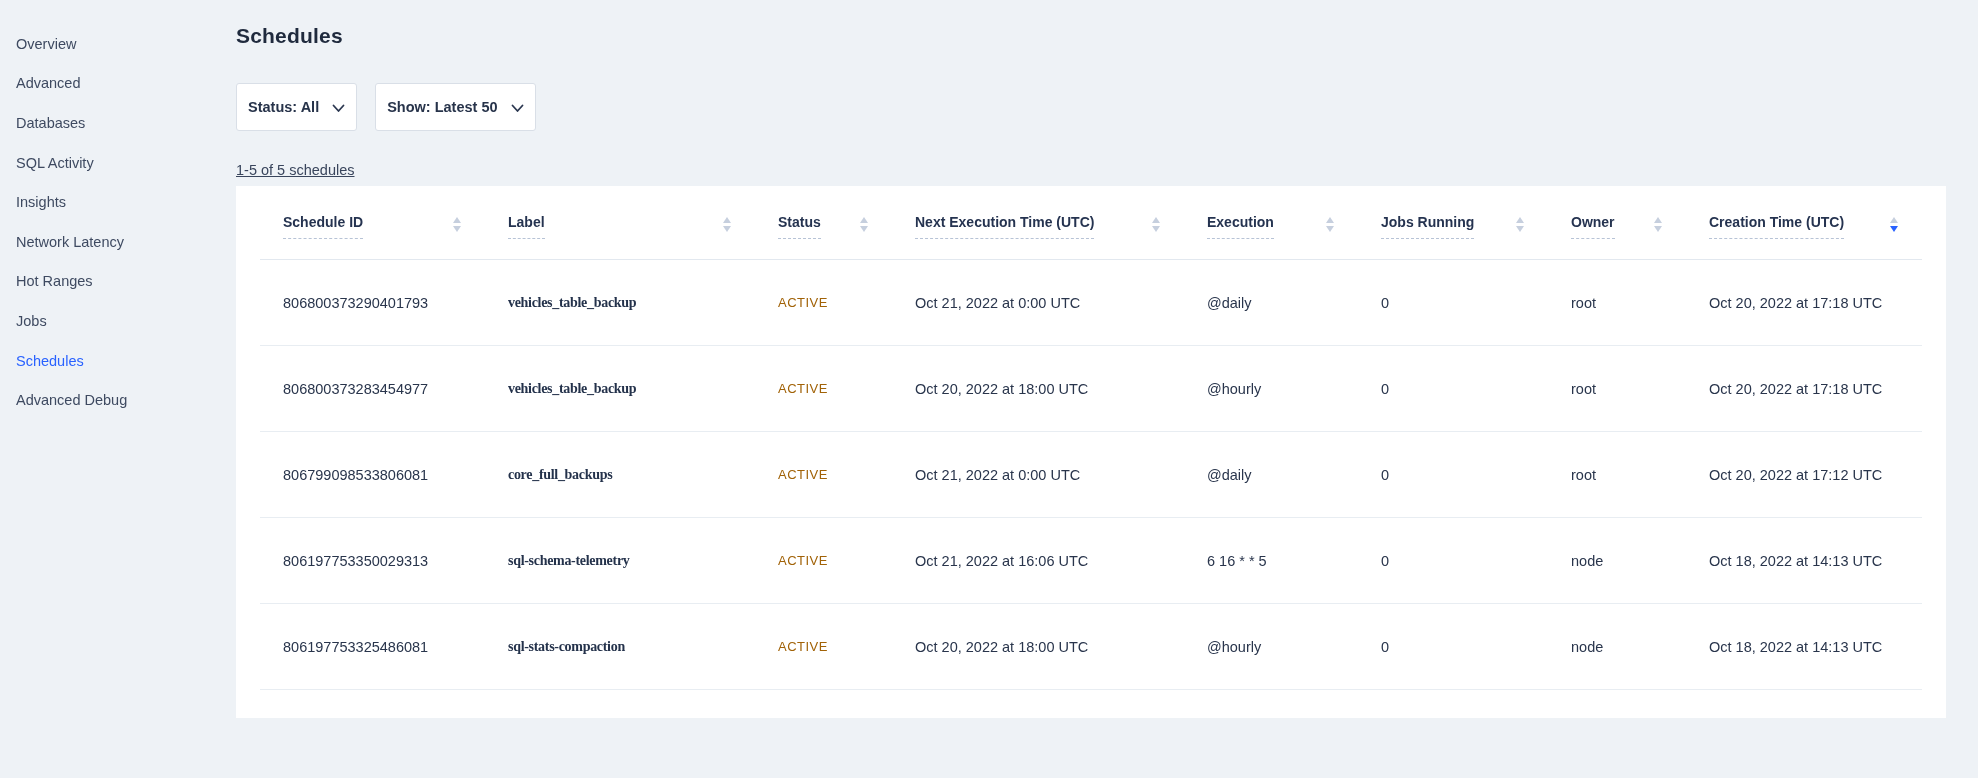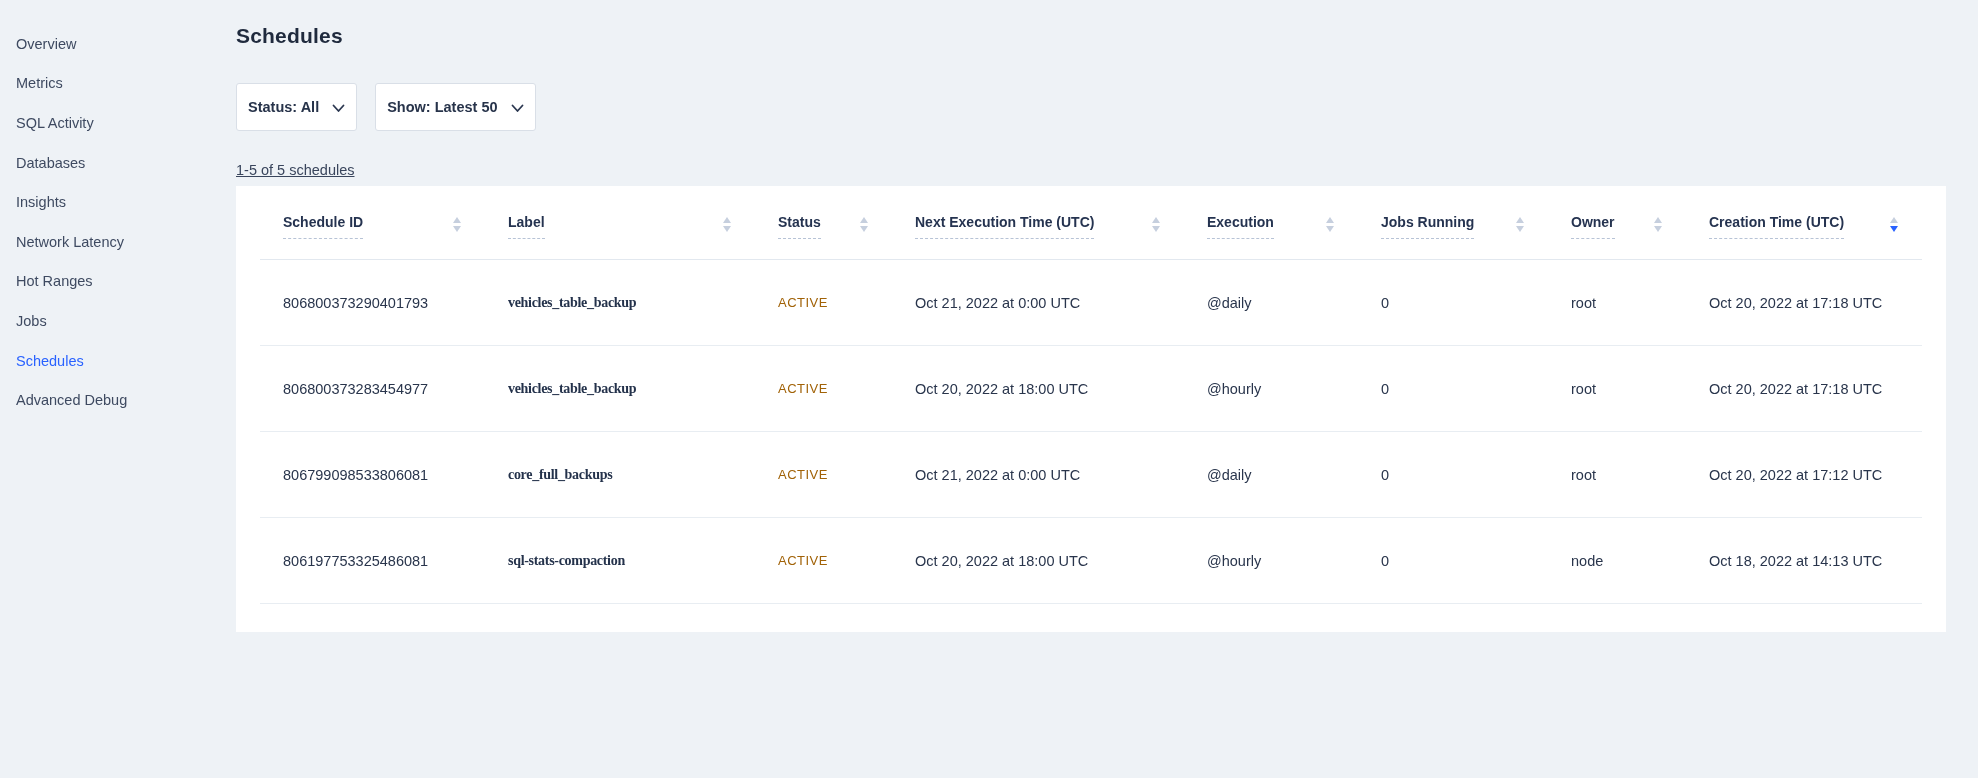--- a/index.html
+++ b/index.html
@@ -77,27 +77,27 @@
   td.status{font-size:13px;letter-spacing:.5px;color:#a16207;}
 </style>
 </head>
 <body>
 
 <nav class="sidebar">
     <div class="nav-item">
     <span>Overview</span>
   </div>
     <div class="nav-item">
-    <span>Metrics</span>
+    <span>Advanced</span>
+  </div>
+    <div class="nav-item">
+    <span>Databases</span>
   </div>
     <div class="nav-item">
     <span>SQL Activity</span>
-  </div>
-    <div class="nav-item">
-    <span>Databases</span>
   </div>
     <div class="nav-item">
     <span>Insights</span>
   </div>
     <div class="nav-item">
     <span>Network Latency</span>
   </div>
     <div class="nav-item">
     <span>Hot Ranges</span>
   </div>
@@ -245,20 +245,30 @@
     <td>806799098533806081</td>
     <td class="mono">core_full_backups</td>
     <td class="status">ACTIVE</td>
     <td>Oct 21, 2022 at 0:00 UTC</td>
     <td>@daily</td>
     <td>0</td>
     <td>root</td>
     <td>Oct 20, 2022 at 17:12 UTC</td>
   </tr>
           <tr>
+    <td>806197753350029313</td>
+    <td class="mono">sql-schema-telemetry</td>
+    <td class="status">ACTIVE</td>
+    <td>Oct 21, 2022 at 16:06 UTC</td>
+    <td>6 16 * * 5</td>
+    <td>0</td>
+    <td>node</td>
+    <td>Oct 18, 2022 at 14:13 UTC</td>
+  </tr>
+          <tr>
     <td>806197753325486081</td>
     <td class="mono">sql-stats-compaction</td>
     <td class="status">ACTIVE</td>
     <td>Oct 20, 2022 at 18:00 UTC</td>
     <td>@hourly</td>
     <td>0</td>
     <td>node</td>
     <td>Oct 18, 2022 at 14:13 UTC</td>
   </tr>
         </tbody>

